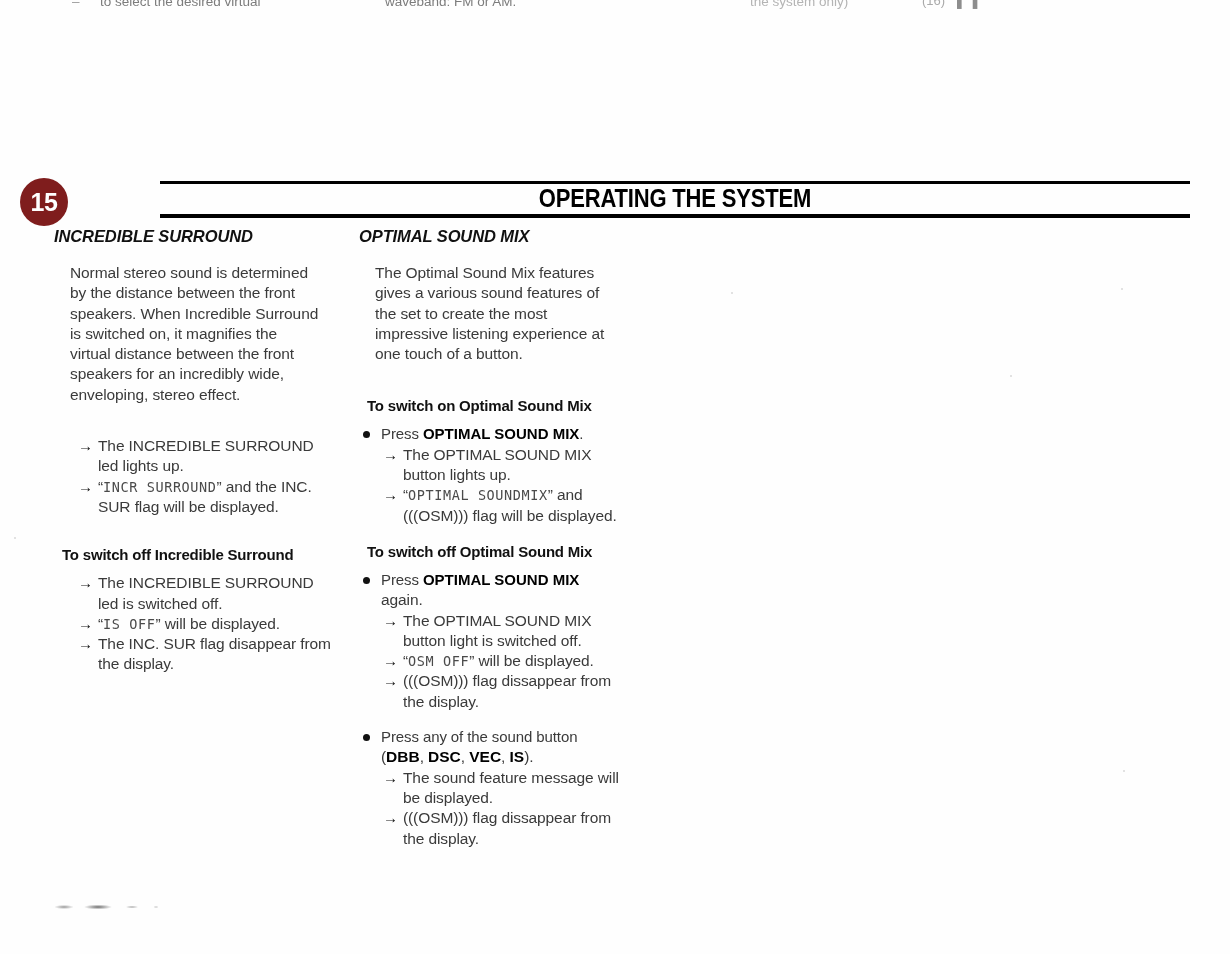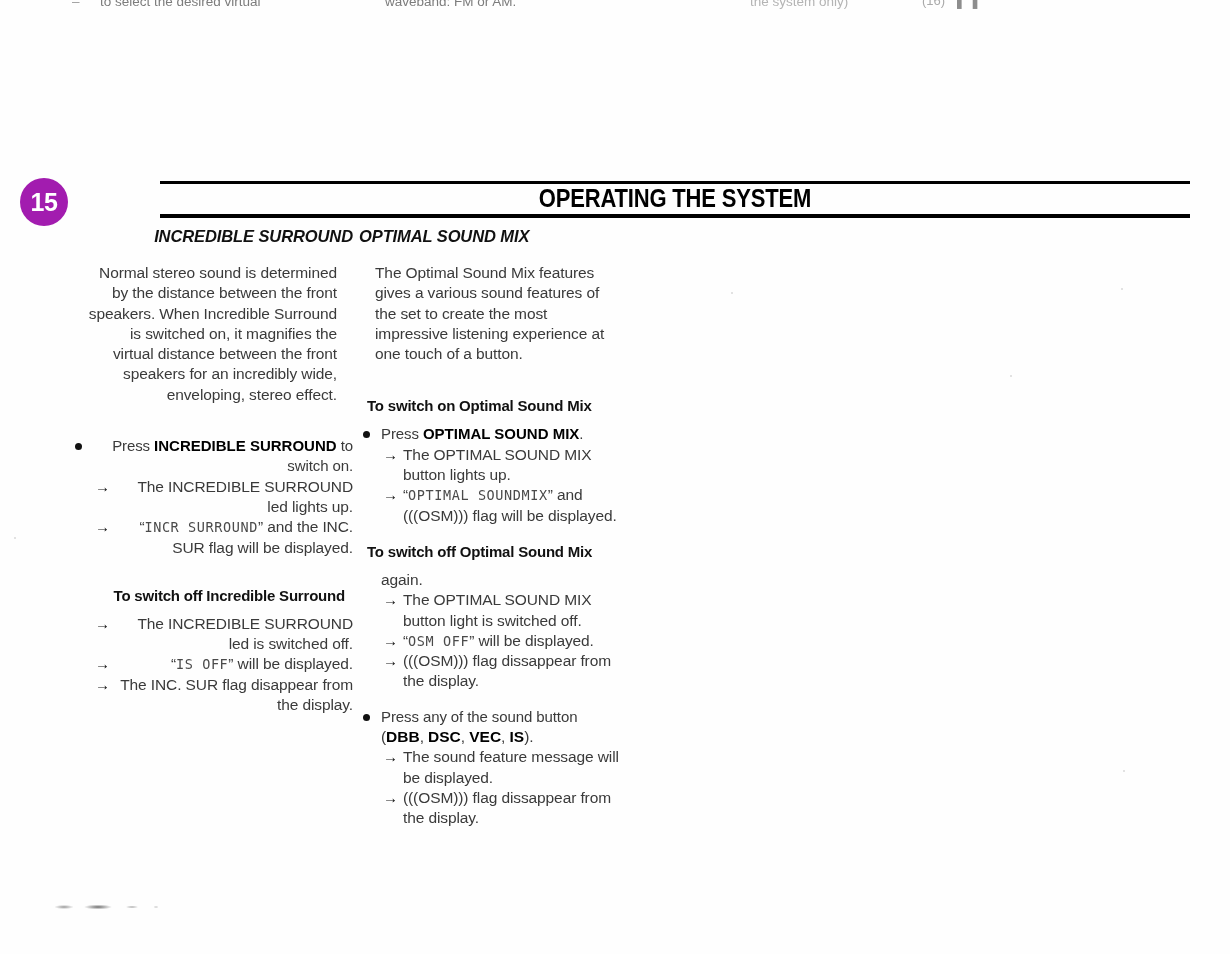--- a/index.html
+++ b/index.html
@@ -53,21 +53,21 @@
   }
 
   
   .page-badge {
     position: absolute;
     left: 20px;
     top: 178px;
     width: 48px;
     height: 48px;
     border-radius: 50%;
-    background: #a21caf;
+    background: #7f1d1d;
     color: #ffffff;
     font-weight: bold;
     font-size: 25px;
     display: flex;
     align-items: center;
     justify-content: center;
     letter-spacing: -0.5px;
   }
   .rule {
     position: absolute;
@@ -90,21 +90,21 @@
     transform-origin: center center;
     color: #000000;
     line-height: 30px;
   }
 
   
   .col {
     position: absolute;
     top: 226px;
   }
-  .col-left  { left: 71px;  width: 282px; text-align: right; }
+  .col-left  { left: 54px;  width: 282px; }
   .col-right { left: 359px; width: 270px; }
 
   .col-heading {
     font-size: 16.5px;
     font-weight: bold;
     font-style: italic;
     color: #111111;
     letter-spacing: -0.1px;
     margin: 0 0 2px 0;
     line-height: 21px;
@@ -221,24 +221,20 @@
   <div class="rule rule-bottom"></div>
 
   <div class="col col-left">
 
     <div class="col-heading">INCREDIBLE SURROUND</div>
     <p class="para">Normal stereo sound is determined by the distance between the front speakers. When Incredible Surround is switched on, it magnifies the virtual distance between the front speakers for an incredibly wide, enveloping,  stereo effect.</p>
 
     <div class="gap-md"></div>
 
     <div class="bullet-block">
-      <div class="bullet-row">
-        <span class="bullet-dot"></span>
-        <span>Press </span><b class="strong">INCREDIBLE SURROUND</b><span> to switch on.</span>
-      </div>
       <div class="arrow-row">
         <span class="arrow-glyph">→</span>
         <span>The INCREDIBLE SURROUND led lights up.</span>
       </div>
       <div class="arrow-row">
         <span class="arrow-glyph">→</span>
         <span>“</span><span class="lcd">INCR SURROUND</span><span>”</span><span> and the INC. SUR flag will be displayed.</span>
       </div>
     </div>
 
@@ -282,20 +278,24 @@
       <div class="arrow-row">
         <span class="arrow-glyph">→</span>
         <span>“</span><span class="lcd">OPTIMAL SOUNDMIX</span><span>”</span><span> and (((OSM))) flag will be displayed.</span>
       </div>
     </div>
 
     <div class="gap-sm"></div>
 
     <div class="sub-heading">To switch off Optimal Sound Mix</div>
     <div class="bullet-block">
+      <div class="bullet-row">
+        <span class="bullet-dot"></span>
+        <span>Press </span><b class="strong">OPTIMAL SOUND MIX</b><span></span>
+      </div>
       <div class="bullet-cont">again.</div>
       <div class="arrow-row">
         <span class="arrow-glyph">→</span>
         <span>The OPTIMAL SOUND MIX button light is switched off.</span>
       </div>
       <div class="arrow-row">
         <span class="arrow-glyph">→</span>
         <span>“</span><span class="lcd">OSM OFF</span><span>”</span><span> will be displayed.</span>
       </div>
       <div class="arrow-row">

